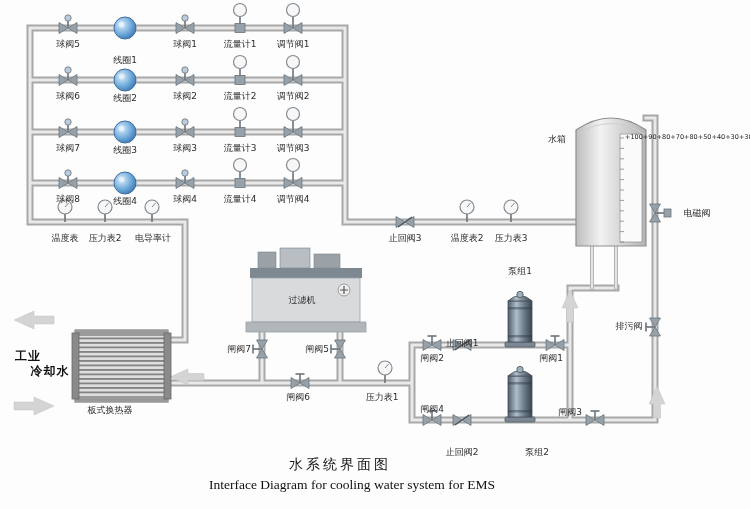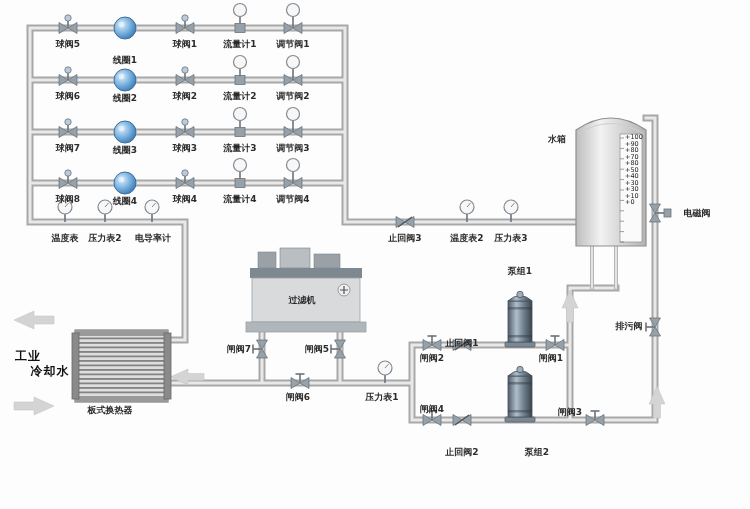--- a/index.html
+++ b/index.html
@@ -1,25 +1,25 @@
 <!DOCTYPE html>
 <html><head>
 <meta charset="utf-8">
 <style>
   * { margin:0; padding:0; box-sizing:border-box; }
   html,body { background:#ffffff; }
   body { font-family:"DejaVu Sans", sans-serif; }
   .stage { position:relative; width:750px; height:509px; background:#fdfdfd; overflow:hidden; }
   .stage svg { position:absolute; left:0; top:0; }
-  .lbl { position:absolute; transform:translateX(-50%); font-size:9px; color:#2b2b2b; white-space:nowrap; line-height:1.15;font-weight:bold; }
+  .lbl { position:absolute; transform:translateX(-50%); font-size:9px; color:#2b2b2b; white-space:nowrap; line-height:1.15; }
   .lbl.bold { font-weight:bold; font-size:12px; color:#101010; letter-spacing:1px; }
   .title-cn { position:absolute; transform:translateX(-50%); font-size:14px; letter-spacing:3px; color:#161616; white-space:nowrap; }
   .title-en { position:absolute; transform:translateX(-50%); font-family:"Liberation Serif", serif; font-size:13.5px; color:#101010; white-space:nowrap; }
   .tank-scale { position:absolute; left:620px; top:134px; width:22px; height:108px;
-                display:flex; flex-direction:column; 
+                display:flex; flex-direction:row; justify-content:space-between;
                 font-size:6.5px; line-height:1; color:#222; padding-left:5px; }
   
   .pipe-o { stroke:#a8a8a8; stroke-width:7; fill:none; stroke-linecap:square; }
   .pipe-i { stroke:#e9e9e9; stroke-width:3; fill:none; stroke-linecap:square; }
   .pipe-o2 { stroke:#b6b6b6; stroke-width:4; fill:none; stroke-linecap:square; }
   .pipe-i2 { stroke:#efefef; stroke-width:1.6; fill:none; stroke-linecap:square; }
   .metal { fill:#96a1aa; stroke:#6a737b; stroke-width:0.8; }
   .stem  { stroke:#6a737b; stroke-width:1.6; }
   .dial  { fill:#f7f7f7; stroke:#828a92; stroke-width:1.2; }
   .arrow { fill:#d4d4d4; stroke:#c0c0c0; stroke-width:0.5; }
@@ -258,14 +258,16 @@
   <div class="lbl" style="left:382px;top:392px">压力表1</div>
   <div class="lbl" style="left:432px;top:353px">闸阀2</div>
   <div class="lbl" style="left:462px;top:338px">止回阀1</div>
   <div class="lbl" style="left:520px;top:266px">泵组1</div>
   <div class="lbl" style="left:551px;top:353px">闸阀1</div>
   <div class="lbl" style="left:432px;top:404px">闸阀4</div>
   <div class="lbl" style="left:462px;top:447px">止回阀2</div>
   <div class="lbl" style="left:537px;top:447px">泵组2</div>
   <div class="lbl" style="left:570px;top:407px">闸阀3</div>
 
+  <div class="title-cn" style="left:340px;top:456px">水系统界面图</div>
+  <div class="title-en" style="left:352px;top:477px">Interface Diagram for cooling water system for EMS</div>
 
 </div>
 
 </body></html>

